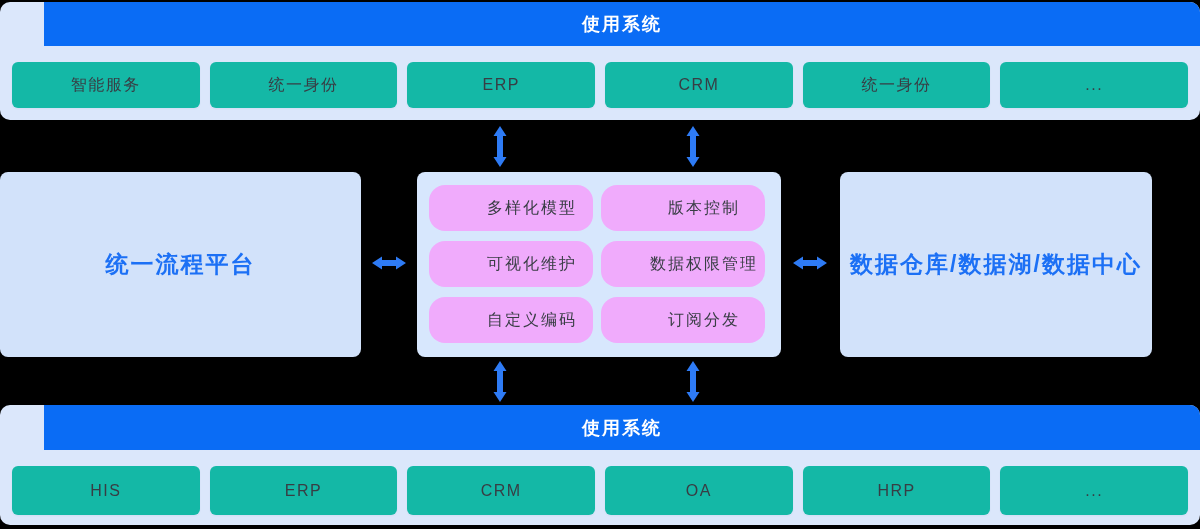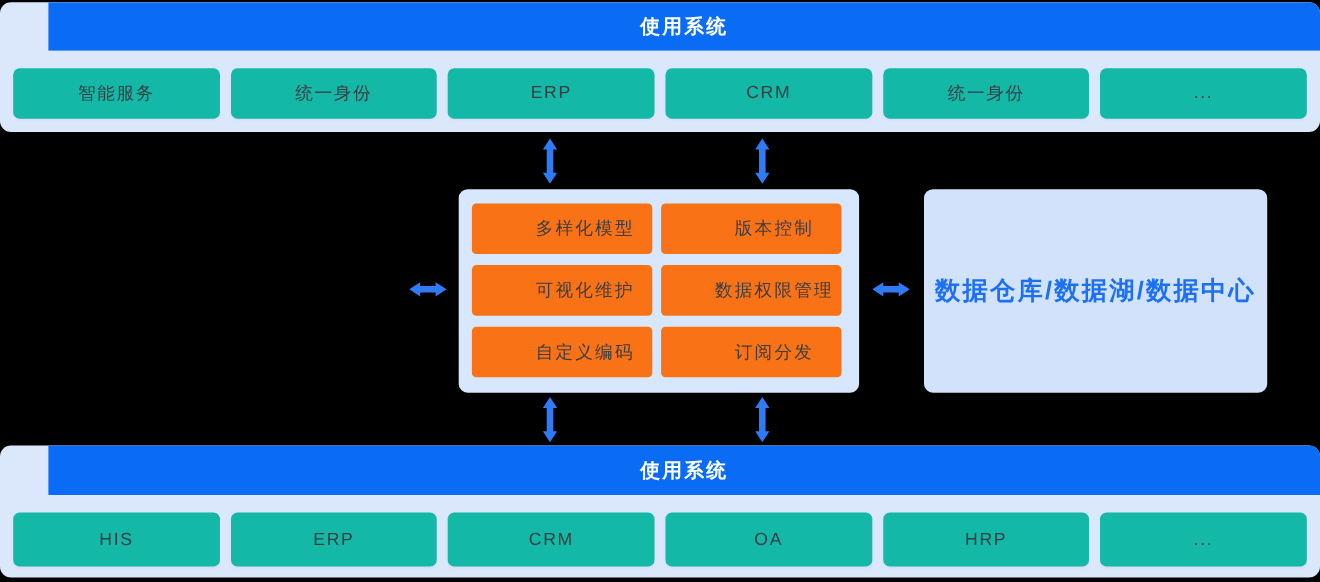--- a/index.html
+++ b/index.html
@@ -30,21 +30,21 @@
 
   
   .middle{position:absolute;left:0;top:120px;width:1200px;height:285px;}
   .big-box{position:absolute;top:52px;height:185px;background:var(--box-light);border-radius:8px;
     display:flex;align-items:center;justify-content:center;}
   .big-box .big-label{color:var(--blue-text);font-size:23px;font-weight:bold;letter-spacing:2px;}
   .box-left{left:0;width:361px;}
   .box-right{left:840px;width:312px;}
   .hub{position:absolute;left:417px;top:52px;width:364px;height:185px;background:var(--hub-light);border-radius:8px;
     padding:13px 16px 14px 12px;display:grid;grid-template-columns:1fr 1fr;column-gap:8px;row-gap:10px;}
-  .chip{background:#f97316;border-radius:4px;display:flex;align-items:center;justify-content:center;
+  .chip{background:#f0abfc;border-radius:16px;display:flex;align-items:center;justify-content:center;
     font-size:16px;color:var(--dark-text);letter-spacing:2px;padding-left:42px;}
 
   
   .arrow{position:absolute;display:block;}
   .arrow path{fill:var(--arrow-blue);}
   .arr-h1{left:372px;top:136px;}
   .arr-h2{left:793px;top:136px;}
   .arr-v{width:14px;height:41px;}
   .arr-vt1{left:493px;top:6px;}
   .arr-vt2{left:686px;top:6px;}
@@ -66,20 +66,23 @@
         <div class="sys-box">统一身份</div>
         <div class="sys-box">ERP</div>
         <div class="sys-box">CRM</div>
         <div class="sys-box">统一身份</div>
         <div class="sys-box">...</div>
       </div>
   </div>
 
   <div class="middle">
 
+    <div class="big-box box-left">
+      <span class="big-label">统一流程平台</span>
+    </div>
 
     <div class="hub">
 
     <div class="chip">多样化模型</div>
         <div class="chip">版本控制</div>
         <div class="chip">可视化维护</div>
         <div class="chip">数据权限管理</div>
         <div class="chip">自定义编码</div>
         <div class="chip">订阅分发</div>
       </div>

